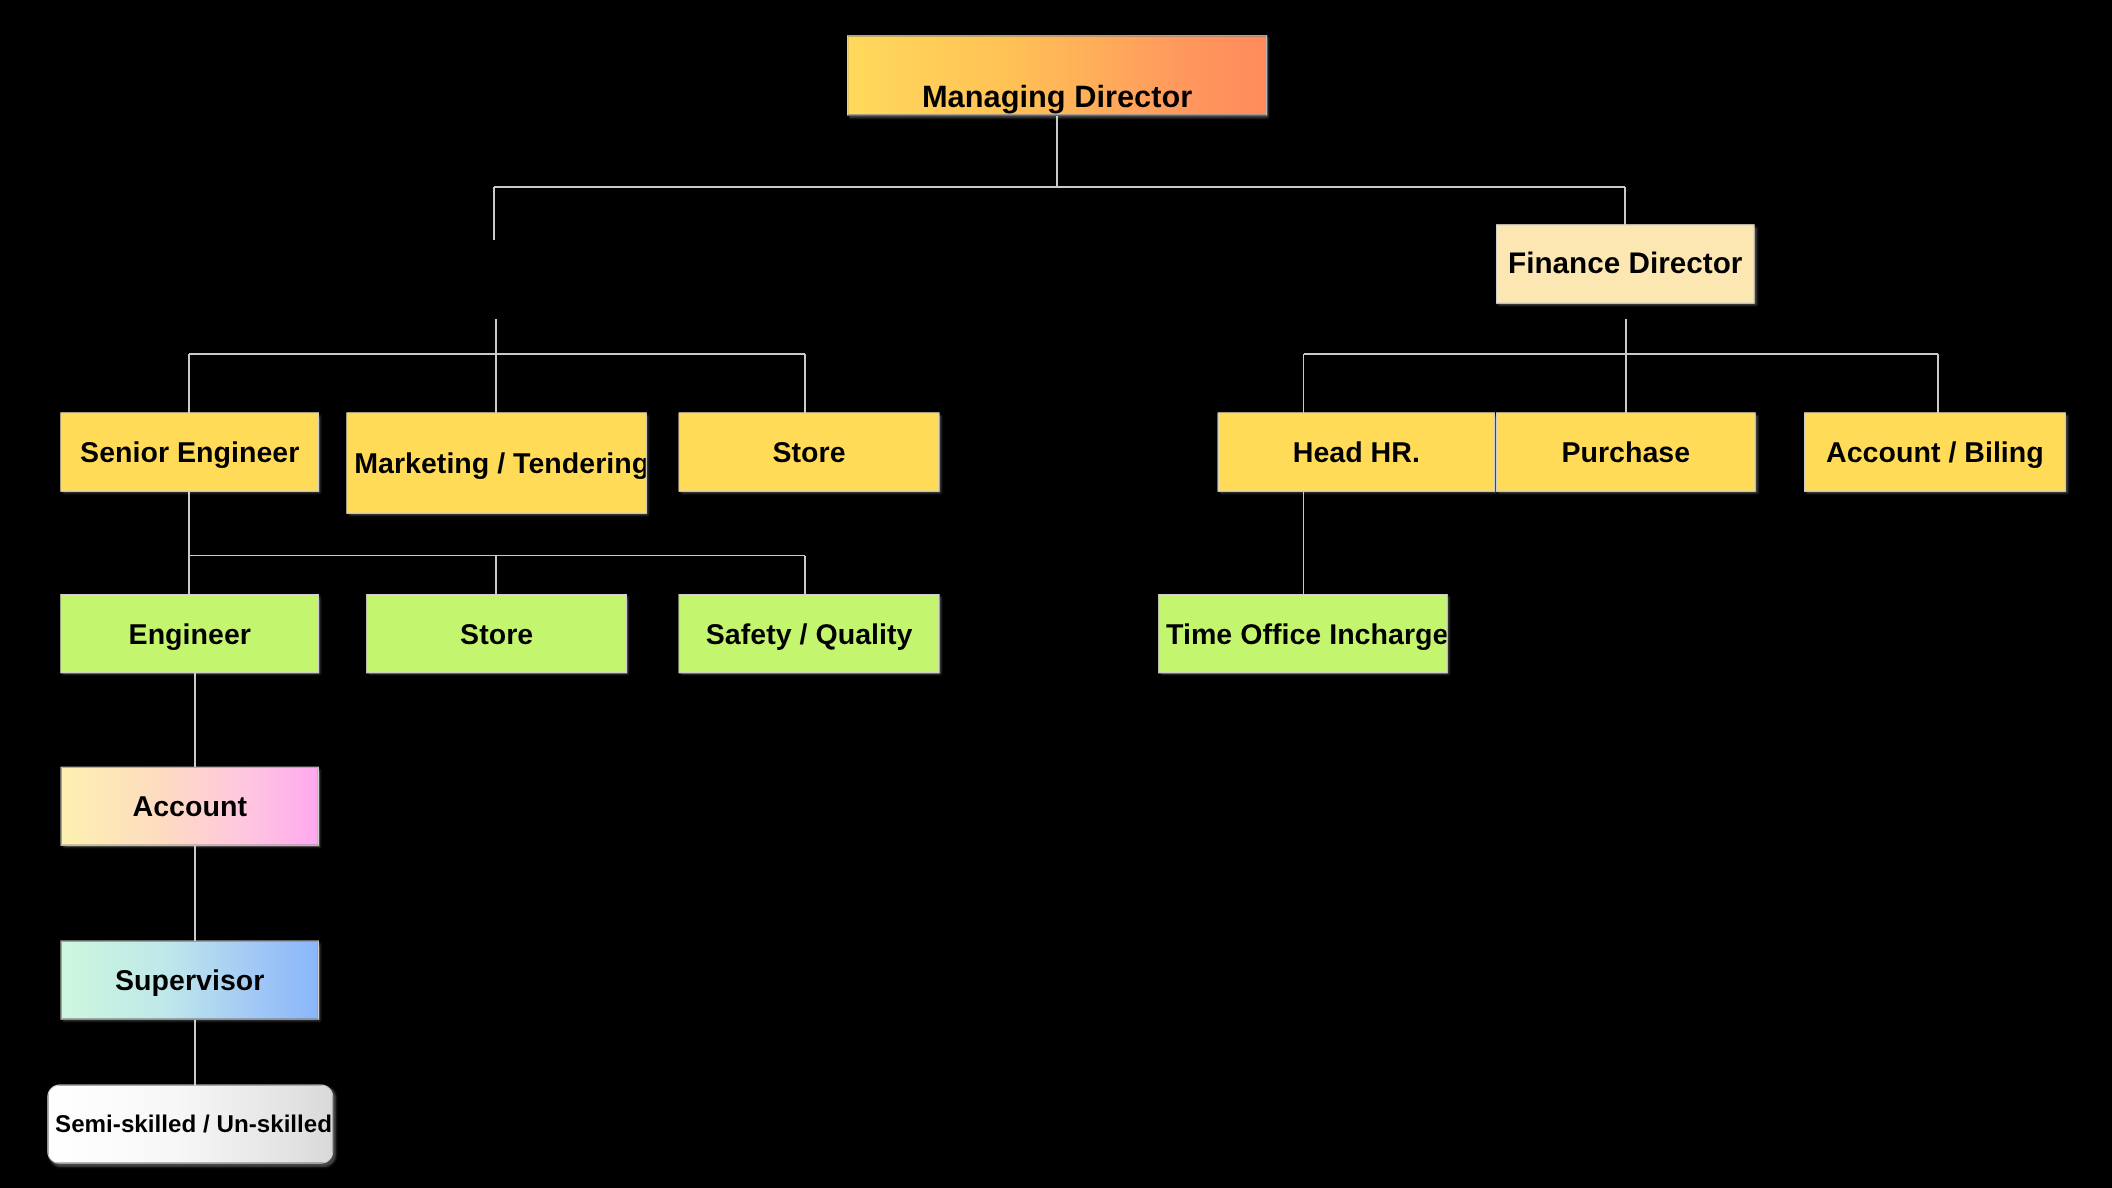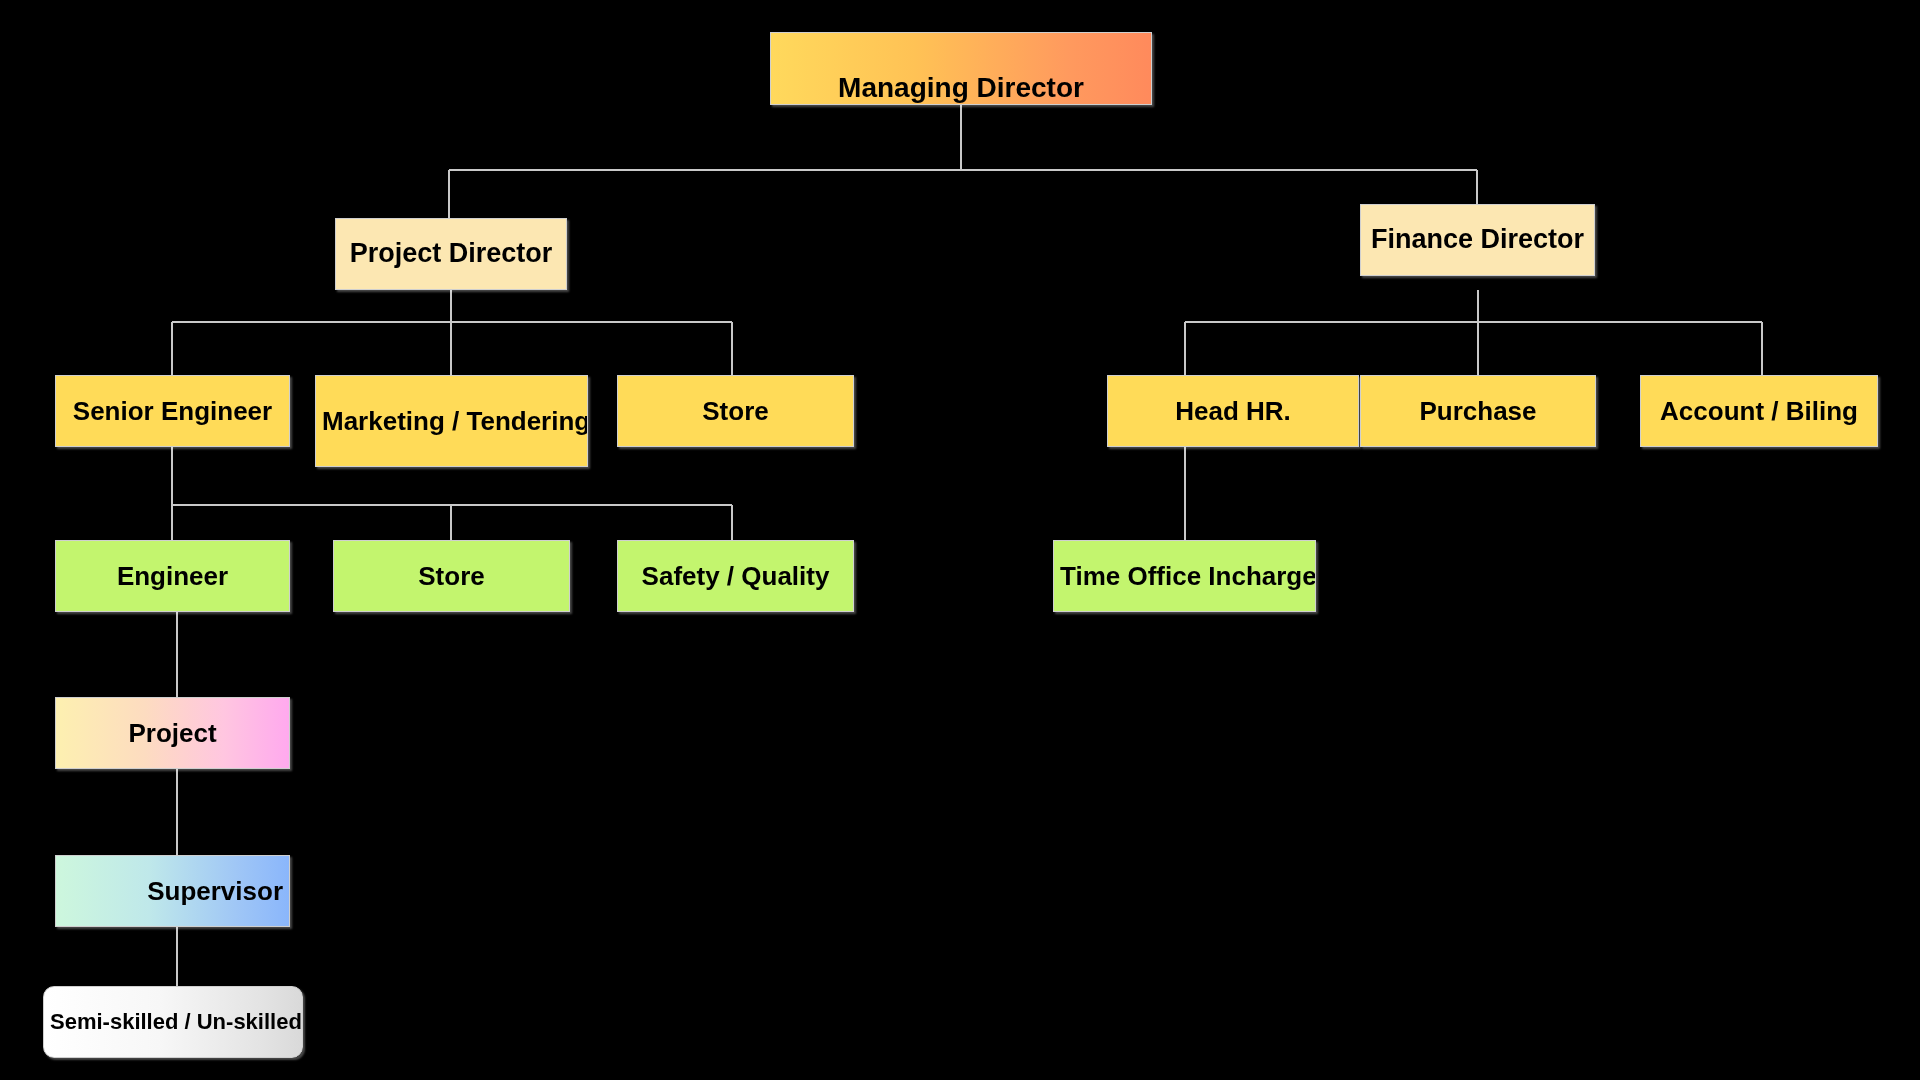--- a/index.html
+++ b/index.html
@@ -65,21 +65,21 @@
   .lvl-green  { font-size: 26px; }
   .lvl-field  { font-size: 26px; }
   .lvl-base   { font-size: 22px; }
 
   
   .fill-root     { background: linear-gradient(to right, #ffd95c 0%, #ffc255 38%, #ff9a5e 78%, #ff8a5c 100%); }
   .fill-director { background: #fce7b2; }
   .fill-dept     { background: #ffdb58; }
   .fill-green    { background: #c3f56e; }
   .fill-foreman  { background: linear-gradient(to right, #fdf0b0 0%, #fddcc0 38%, #ffc6e0 72%, #ffa9ee 100%); }
-  .fill-super    { background: linear-gradient(to right, #cdf7dd 0%, #bfe8ea 40%, #9fc6f6 78%, #8ab6fb 100%); text-align: right; }
+  .fill-super    { background: linear-gradient(to right, #cdf7dd 0%, #bfe8ea 40%, #9fc6f6 78%, #8ab6fb 100%); }
   .fill-unskill  { background: linear-gradient(to right, #ffffff 0%, #f7f7f7 45%, #e3e3e3 85%, #d9d9d9 100%); }
 </style>
 </head>
 <body>
 
 <div id="chart-canvas">
 
   <svg id="connectors" viewBox="0 0 1920 1080" width="1920" height="1080" xmlns="http://www.w3.org/2000/svg">
     <g stroke="#c9c9c9" stroke-width="1.6" fill="none" shape-rendering="crispEdges">
 
@@ -111,23 +111,20 @@
       <path d="M177,612 L177,697"></path>
       <path d="M177,769 L177,855"></path>
       <path d="M177,927 L177,1012"></path>
     </g>
   </svg>
 
   <div class="node lvl-root fill-root" style="left:770px; top:32px; width:382px; height:73px;">
     <span class="node-label">Managing Director</span>
   </div>
 
-  <div class="node lvl-dir fill-director" style="left:335px; top:218px; width:232px; height:72px;">
-    <span class="node-label">Project Director</span>
-  </div>
 
   <div class="node lvl-dir fill-director" style="left:1360px; top:204px; width:235px; height:72px;">
     <span class="node-label">Finance Director</span>
   </div>
 
   <div class="node lvl-dept fill-dept" style="left:55px; top:375px; width:235px; height:72px;">
     <span class="node-label">Senior Engineer</span>
   </div>
 
   <div class="node lvl-dept fill-dept" style="left:315px; top:375px; width:273px; height:92px;">
@@ -160,21 +157,21 @@
 
   <div class="node lvl-green fill-green" style="left:617px; top:540px; width:237px; height:72px;">
     <span class="node-label">Safety / Quality</span>
   </div>
 
   <div class="node lvl-green fill-green" style="left:1053px; top:540px; width:263px; height:72px;">
     <span class="node-label">Time Office Incharge</span>
   </div>
 
   <div class="node lvl-field fill-foreman" style="left:55px; top:697px; width:235px; height:72px;">
-    <span class="node-label">Project</span>
+    <span class="node-label">Account</span>
   </div>
 
   <div class="node lvl-field fill-super" style="left:55px; top:855px; width:235px; height:72px;">
     <span class="node-label">Supervisor</span>
   </div>
 
   <div class="node lvl-base fill-unskill" style="left:43px; top:986px; width:260px; height:72px;border-radius:11px;">
     <span class="node-label">Semi-skilled / Un-skilled</span>
   </div>
 

